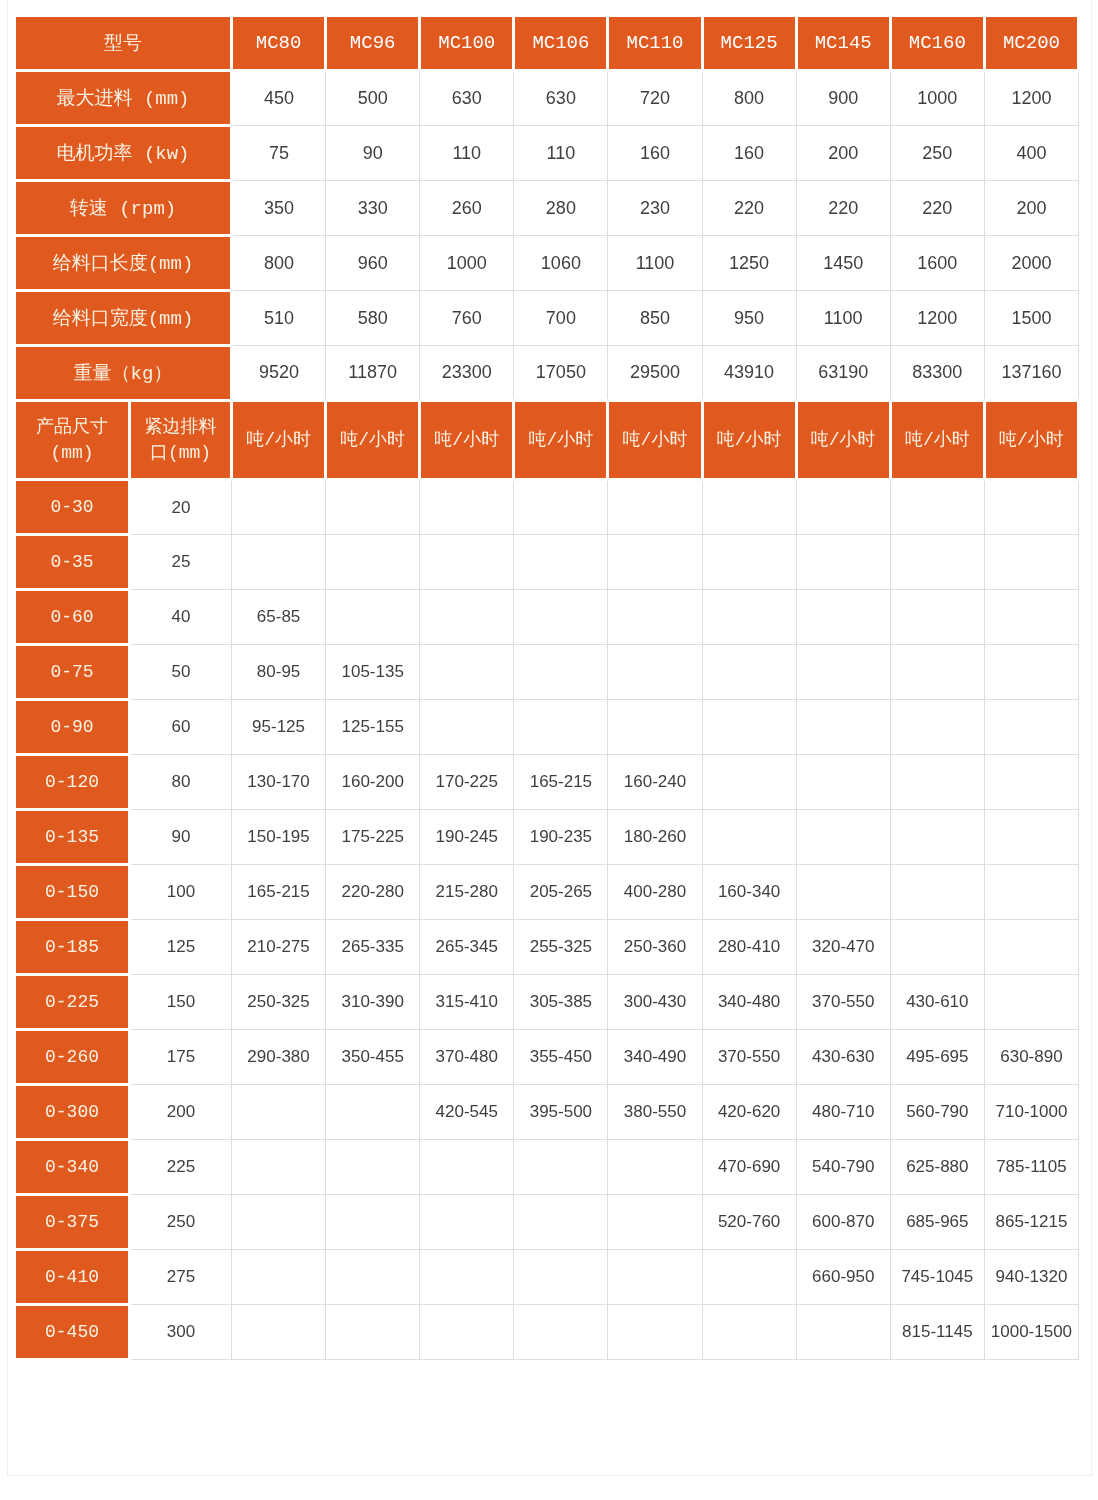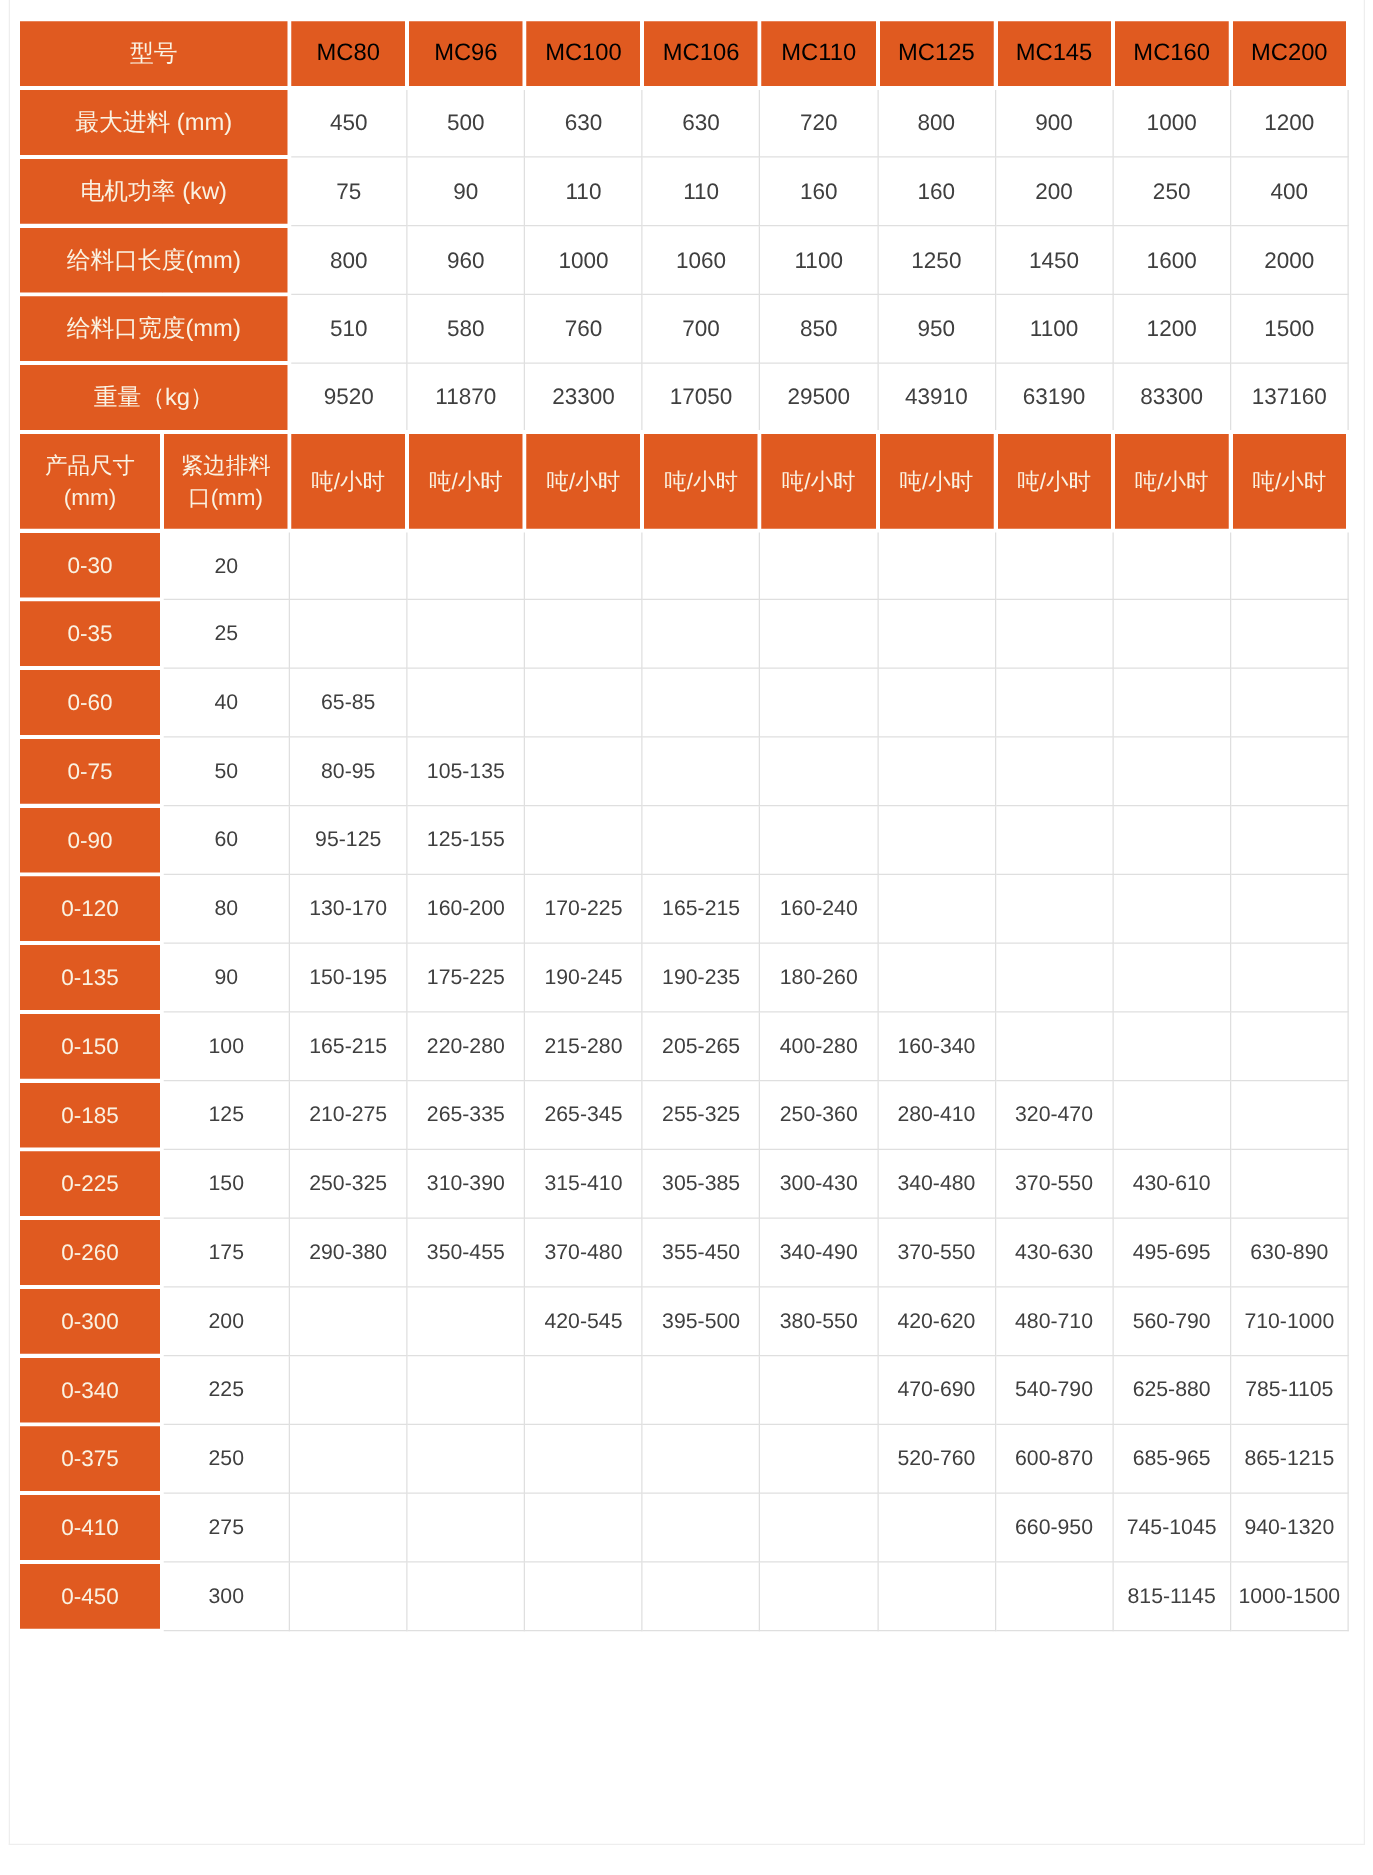--- a/index.html
+++ b/index.html
@@ -3,22 +3,22 @@
 <meta charset="utf-8">
 <style>
 *{box-sizing:border-box;}
 html,body{margin:0;padding:0;background:#FFFFFF;}
 body{width:1098px;height:1500px;font-family:"Liberation Sans","DejaVu Sans",sans-serif;}
 .frame{margin-left:7px;width:1085px;min-height:1476px;border-left:1px solid #EEEEEE;border-right:1px solid #EEEEEE;border-bottom:1px solid #EEEEEE;padding:14px 0 12px 5px;}
 table.spec{border-collapse:collapse;table-layout:fixed;width:1067px;}
 col.c-size{width:115px;}
 col.c-gap{width:102px;}
 th,td{text-align:center;vertical-align:middle;padding:0;font-weight:normal;overflow:hidden;}
-.hcell{background:#E05A20;border:3px solid #FFFFFF;color:#FAF2E2;font-size:19px;}
-.model{color:#000000;}
+.hcell{background:#E05A20;border:3px solid #FFFFFF;color:#FAF2E2;font-size:19px;font-family:Liberation Mono, monospace;}
+.model{color:#ffffff;}
 .vcell{background:#FFFFFF;border:1px solid #DFDFDF;color:#3F3F3F;font-size:18px;}
 .r-spec th,.r-spec td{height:55px;}
 .r-units th{height:79px;font-size:18px;line-height:1.45;}
 .pre{white-space:pre-line;}
 .r-data th{height:55px;font-size:18px;text-align:center;}
 .r-data td{height:55px;font-size:17px;}
 </style>
 </head>
 <body>
 
@@ -68,20 +68,32 @@
           <td class="vcell">90</td>
           <td class="vcell">110</td>
           <td class="vcell">110</td>
           <td class="vcell">160</td>
           <td class="vcell">160</td>
           <td class="vcell">200</td>
           <td class="vcell">250</td>
           <td class="vcell">400</td>
         </tr>
         <tr class="r-spec">
+          <th class="hcell" colspan="2">转速 (rpm)</th>
+          <td class="vcell">350</td>
+          <td class="vcell">330</td>
+          <td class="vcell">260</td>
+          <td class="vcell">280</td>
+          <td class="vcell">230</td>
+          <td class="vcell">220</td>
+          <td class="vcell">220</td>
+          <td class="vcell">220</td>
+          <td class="vcell">200</td>
+        </tr>
+        <tr class="r-spec">
           <th class="hcell" colspan="2">给料口长度(mm)</th>
           <td class="vcell">800</td>
           <td class="vcell">960</td>
           <td class="vcell">1000</td>
           <td class="vcell">1060</td>
           <td class="vcell">1100</td>
           <td class="vcell">1250</td>
           <td class="vcell">1450</td>
           <td class="vcell">1600</td>
           <td class="vcell">2000</td>

